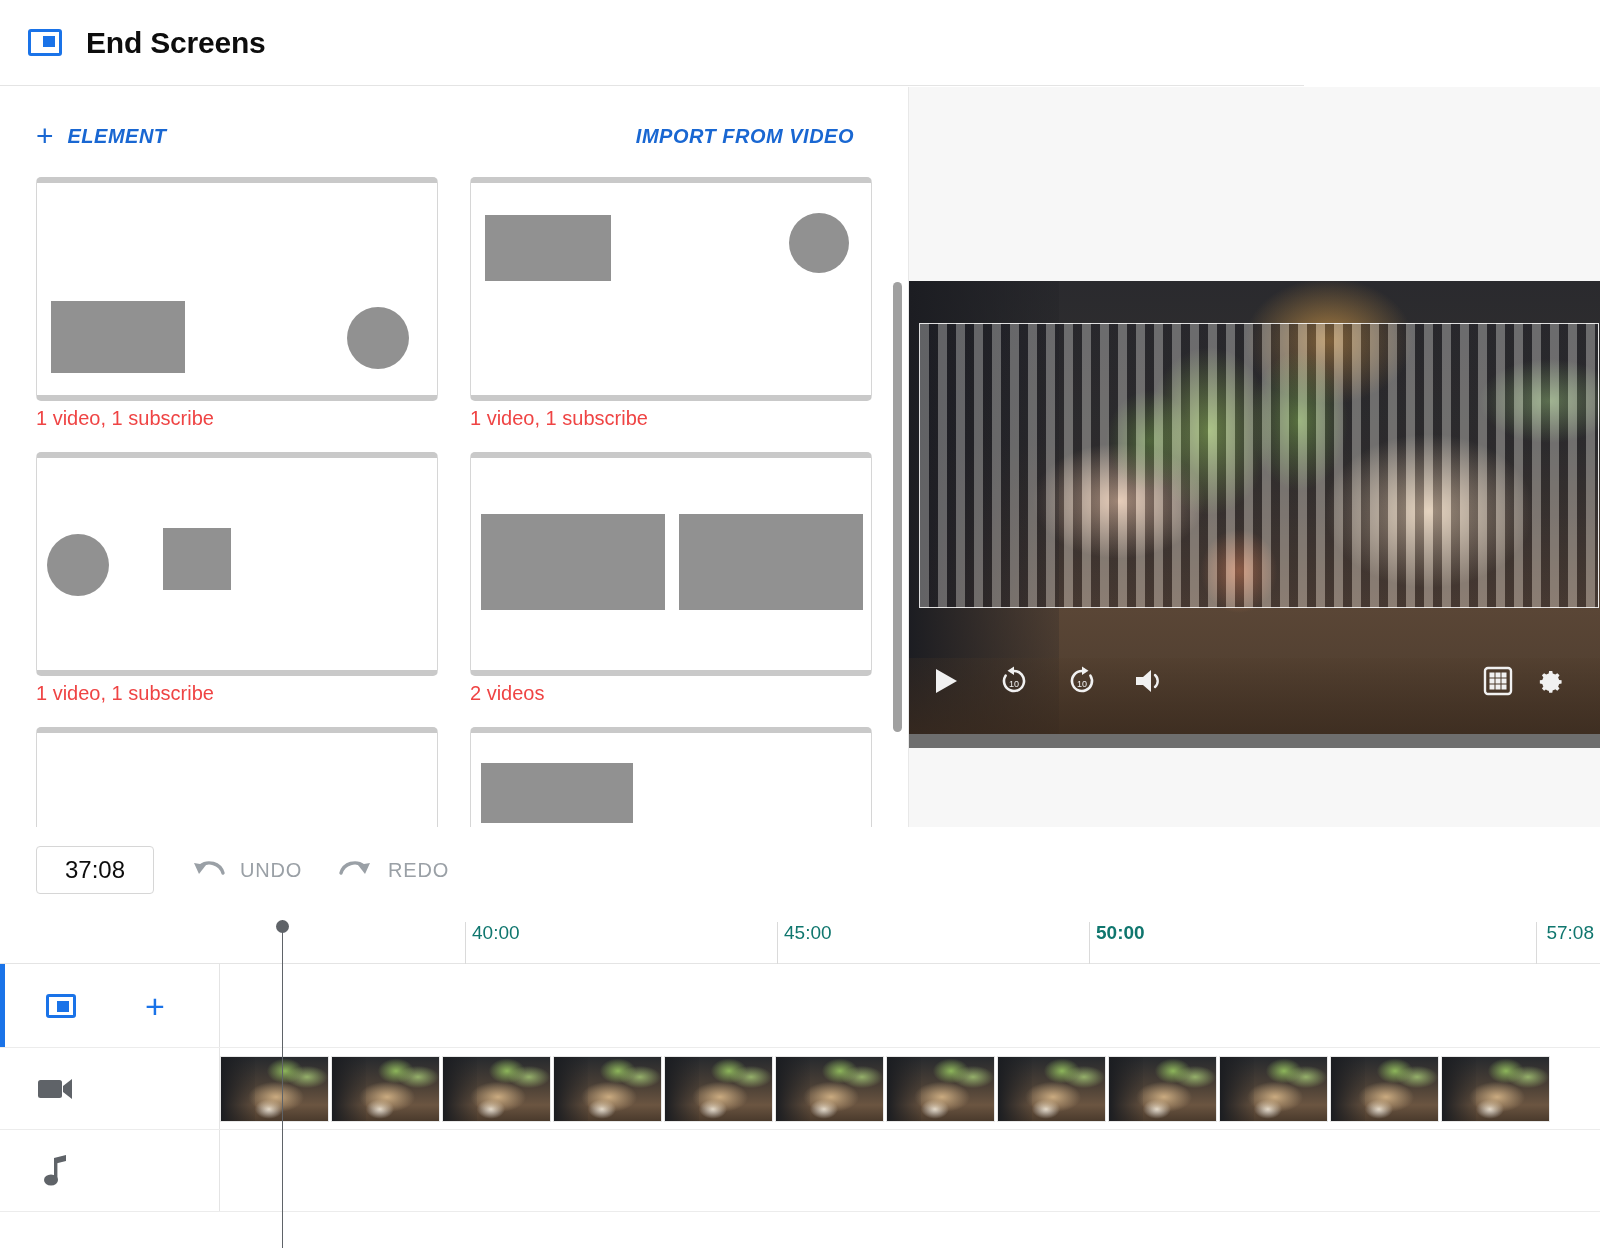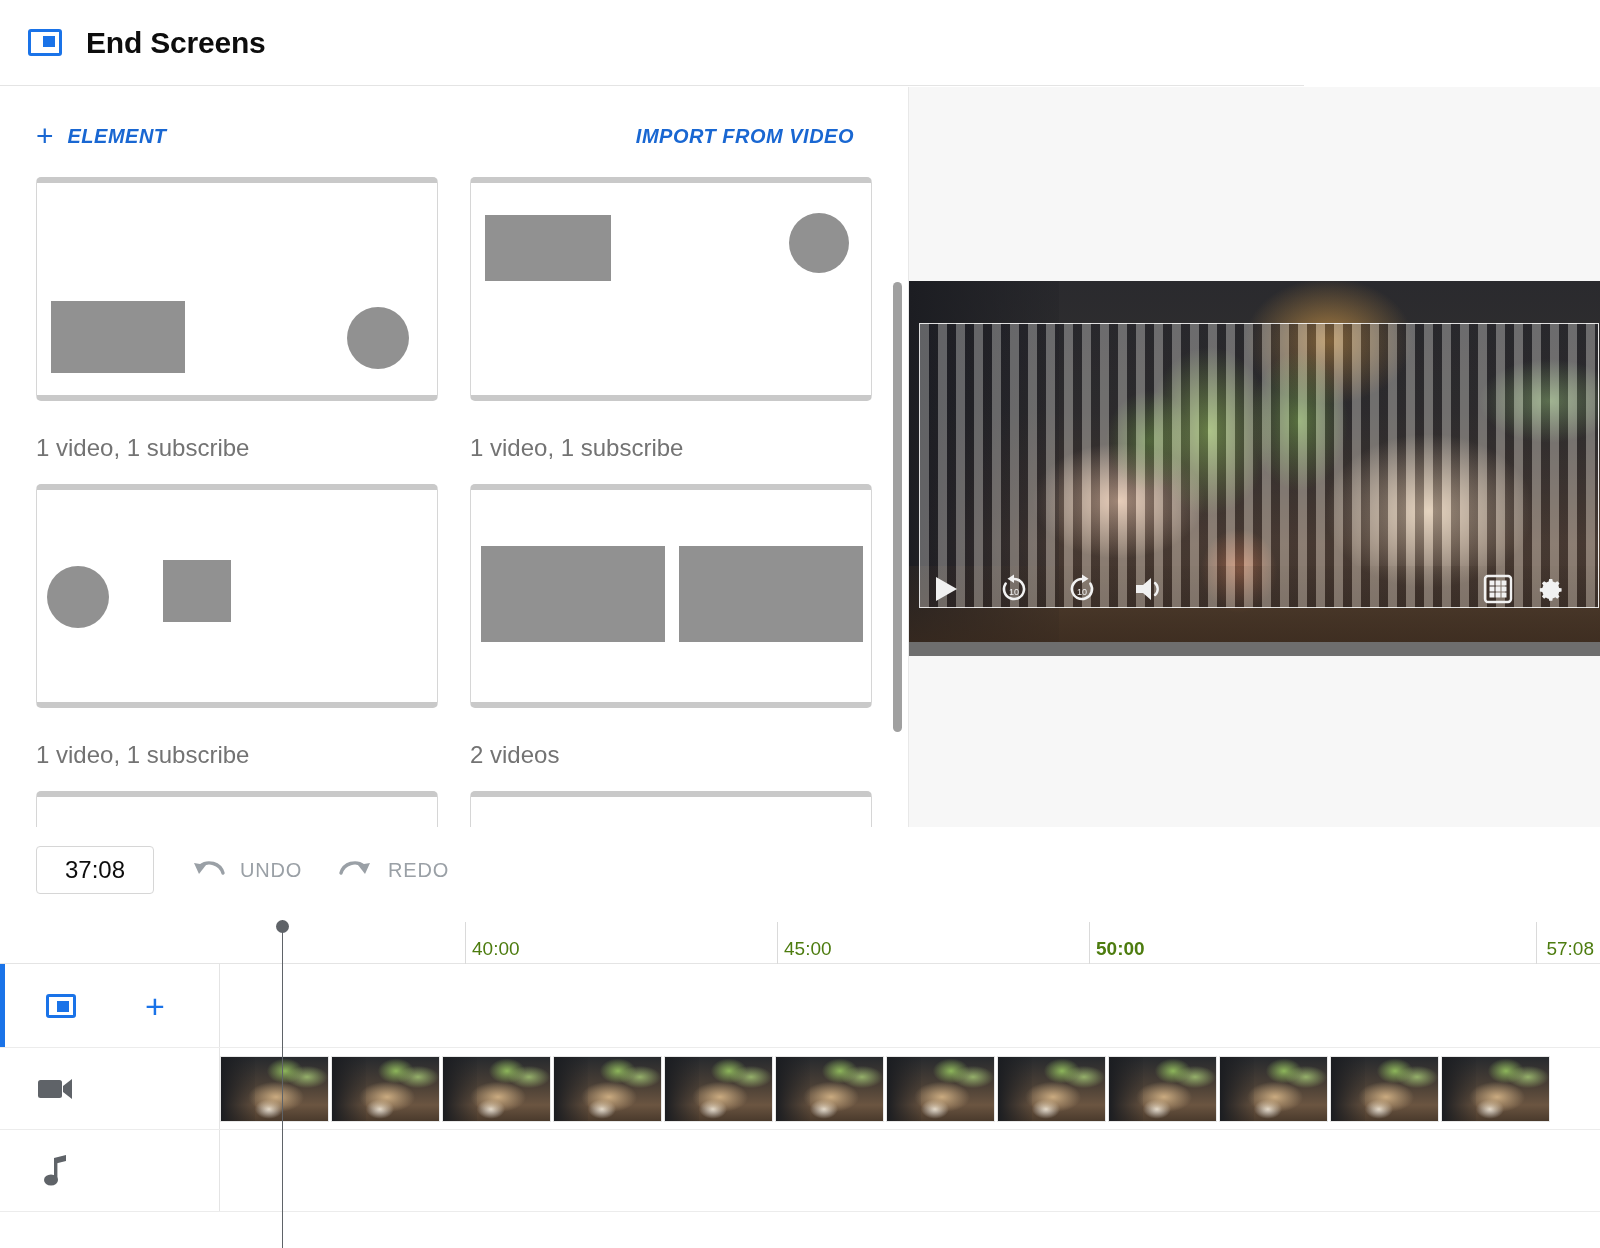--- a/index.html
+++ b/index.html
@@ -56,29 +56,29 @@
     font-family: "Liberation Sans", sans-serif; font-style: italic; }
   .import-link { margin-left: auto; margin-right: 18px; }
 
   .template-grid { display: flex; flex-wrap: wrap; padding: 26px 36px 0 36px; gap: 0 32px; }
   .tpl { width: 402px; margin-bottom: 22px; }
   .tpl-box { width: 402px; height: 224px; background: #fff;
     border: 1px solid #d6d6d6; border-top: 6px solid #c9c9c9; border-bottom: 6px solid #c9c9c9;
     border-radius: 5px; position: relative; cursor: pointer; }
   .shape { position: absolute; background: #919191; }
   .shape.circle { border-radius: 50%; }
-  .tpl-label { margin-top: 33px; font-size: 24px; color: #737373; }
+  .tpl-label { margin-top: 6px; font-size: 20px; color: #ef4444; }
 
   .panel-scrollbar { position: absolute; left: 893px; top: 195px; width: 9px;
     height: 450px; background: #a0a0a0; border-radius: 5px; }
 
   
   .preview { position: absolute; left: 908px; top: 87px; width: 692px; height: 740px;
     background: #f7f7f7; border-left: 1px solid #e8e8e8; }
-  .video-wrap { position: absolute; left: 0px; top: 194px; width: 692px; height: 375px;
+  .video-wrap { position: absolute; left: 0px; top: 194px; width: 692px; height: 467px;
     overflow: hidden; }
   .video-img { position: absolute; inset: 0; }
   .vbg { position: absolute; inset: 0;
     background:
       radial-gradient(ellipse 90px 120px at 300px 150px, rgba(150,190,90,0.85), rgba(150,190,90,0) 70%),
       radial-gradient(ellipse 70px 100px at 390px 140px, rgba(130,175,80,0.8), rgba(130,175,80,0) 70%),
       radial-gradient(ellipse 60px 70px at 240px 160px, rgba(120,165,75,0.7), rgba(120,165,75,0) 72%),
       radial-gradient(ellipse 55px 60px at 330px 290px, rgba(196,122,86,0.95), rgba(196,122,86,0) 70%),
       radial-gradient(ellipse 120px 80px at 210px 220px, rgba(236,196,166,0.9), rgba(236,196,166,0) 72%),
       radial-gradient(ellipse 150px 110px at 520px 230px, rgba(226,200,170,0.95), rgba(226,200,170,0) 70%),
@@ -112,21 +112,21 @@
     border-radius: 4px; background: #fff; font-size: 24px; color: #0d0d0d; text-align: center;
     font-family: "Liberation Sans", sans-serif; }
   .tl-btn { display: flex; align-items: center; background: none; border: none;
     margin-left: 36px; cursor: pointer; padding: 0; }
   .tl-btn span.lbl { color: #9aa0a6; font-size: 20px; letter-spacing: 0.8px;
     margin-left: 14px; }
 
   .ruler { position: absolute; left: 0; top: 912px; width: 1600px; height: 52px;
     border-bottom: 1px solid #e4e4e4; }
   .tick { position: absolute; top: 10px; height: 42px; border-left: 1px solid #dadada; }
-  .tick .t-lbl { position: absolute; left: 6px; top: 16px; font-size: 19px; color: #4d7c0f;
+  .tick .t-lbl { position: absolute; left: 6px; top: 0; font-size: 19px; color: #0f766e;
     white-space: nowrap; }
   .tick.last .t-lbl { left: auto; right: 6px; }
 
   .tracks { position: absolute; left: 0; top: 964px; width: 1600px; height: 284px; }
   .track { position: relative; width: 100%; height: 82px; border-bottom: 1px solid #ececec;
     display: flex; align-items: center; }
   .track.h1 { height: 84px; }
   .track-head { width: 220px; height: 100%; border-right: 1px solid #e4e4e4;
     display: flex; align-items: center; }
   .track.active .track-head { border-left: 5px solid #1a73e8; }

